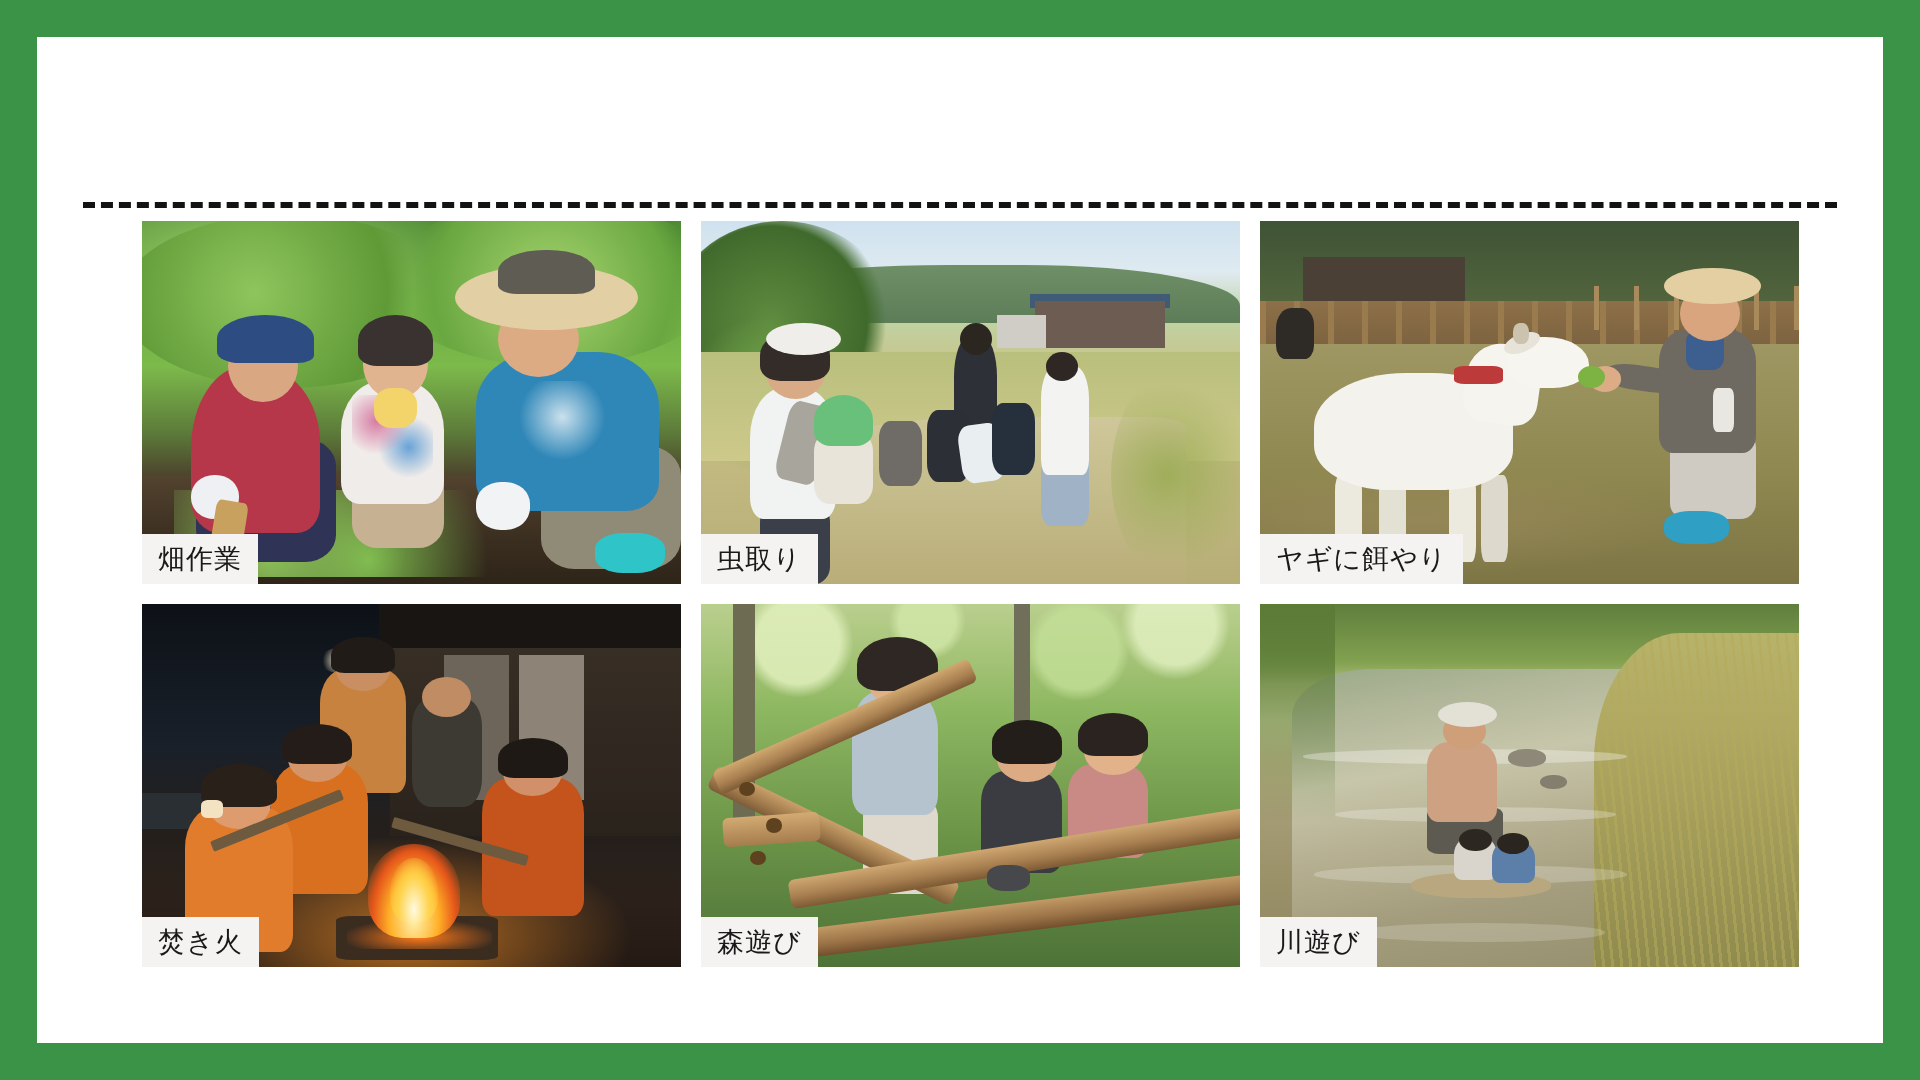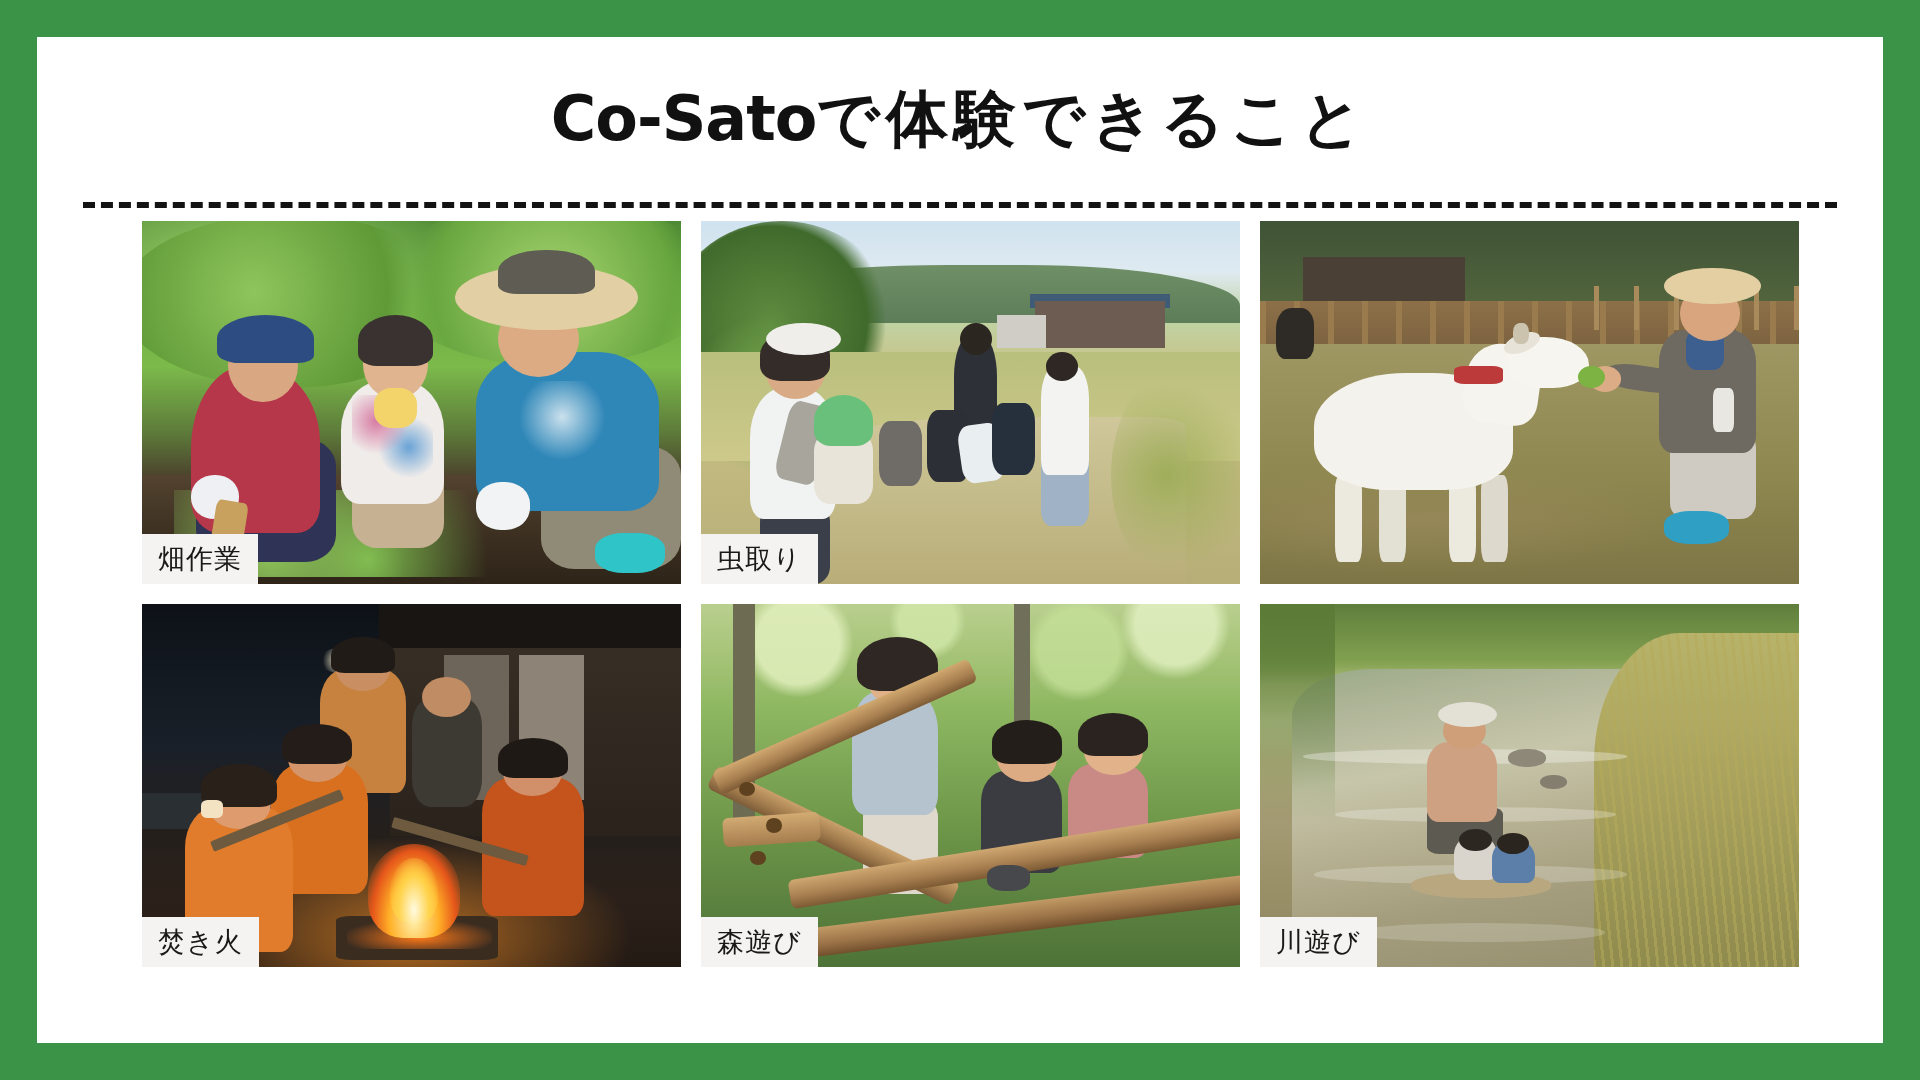--- a/index.html
+++ b/index.html
@@ -322,23 +322,20 @@
   .p-forest .f3head{ left:71%; top:34%; width:11%; height:13%; background:#e2b38b; border-radius:50%; }
   .p-forest .f3hair{ left:70%; top:30%; width:13%; height:12%; background:#2a2320; border-radius:56% 56% 28% 28%; }
   .p-forest .f2shoe{ left:53%; top:72%; width:8%;  height:7%;  background:#47484c; border-radius:40%; }
 </style>
 </head>
 <body>
 
 <div class="slide">
   <div class="slide-inner">
 
-    <div class="title">
-      <span class="latin">Co-Sato</span><span class="jp">で体験できること</span>
-    </div>
 
     <div class="divider"></div>
 
     <div class="grid">
 
       <div class="card">
         <div class="photo p-farm">
           <div class="blob foliage1"></div>
           <div class="blob foliage2"></div>
           <div class="rect soil"></div>
@@ -423,20 +420,21 @@
           <div class="rect c-body"></div>
           <div class="rect c-scarf"></div>
           <div class="blob c-head"></div>
           <div class="blob c-hat"></div>
           <div class="rect c-arm"></div>
           <div class="blob c-hand"></div>
           <div class="blob c-food"></div>
           <div class="blob c-shoe"></div>
           <div class="rect c-bot"></div>
         </div>
+        <div class="caption">ヤギに餌やり</div>
       </div>
 
       <div class="card">
         <div class="photo p-fire">
           <div class="rect house"></div>
           <div class="rect door1"></div>
           <div class="rect door2"></div>
           <div class="rect eave"></div>
           <div class="blob lamp"></div>
           <div class="rect deckL"></div>

